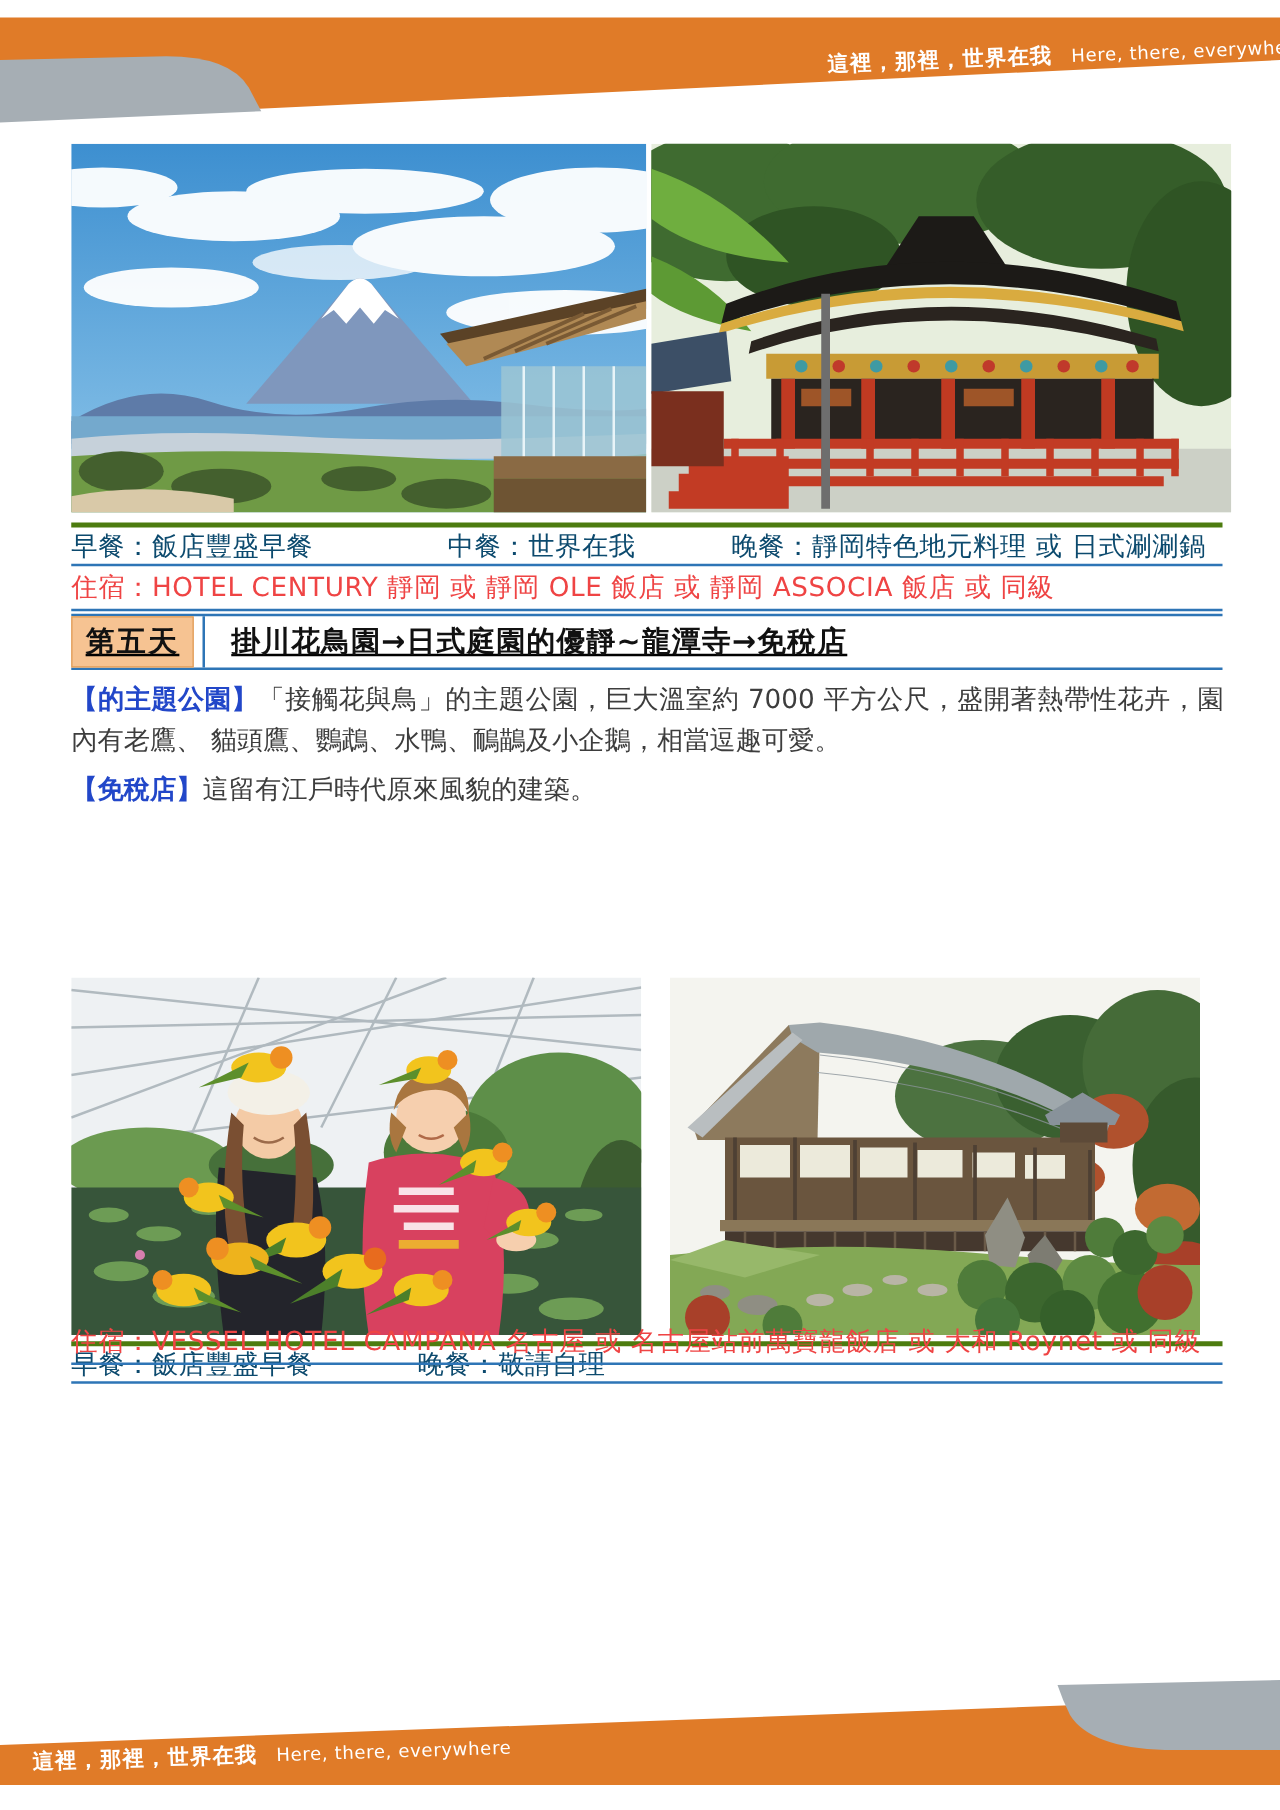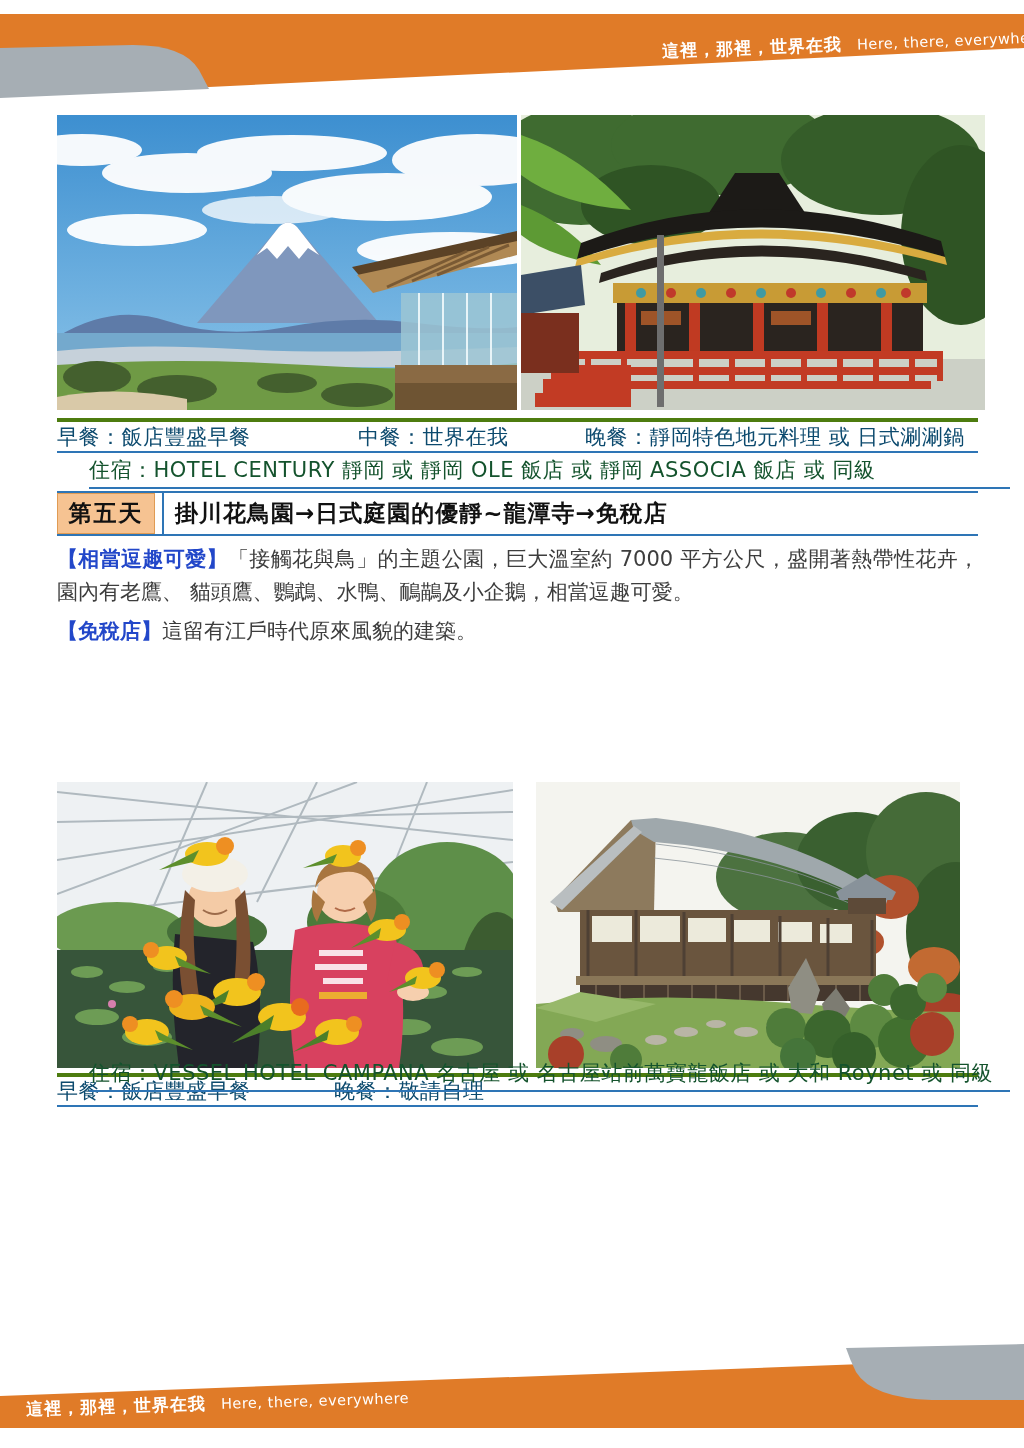--- a/index.html
+++ b/index.html
@@ -21,38 +21,38 @@
   .photo{position:absolute;display:block;}
   
   .row{
     position:absolute;left:57px;width:921px;box-sizing:border-box;
     font-size:21px;letter-spacing:0.5px;
   }
   .meal-row{display:grid;align-items:center;color:#0c4a6e;
     border-top:4px solid #4d7c0f;border-bottom:2px solid #2E75B6;}
   #meal-row-1{top:418px;height:35px;grid-template-columns:301px 227px 1fr;}
   #meal-row-2{top:1073px;height:34px;grid-template-columns:277px 497px 1fr;}
-  .hotel-row{display:flex;align-items:center;color:#14532d;
-    border-bottom:2px solid #2E75B6;margin-left:32px;}
+  .hotel-row{display:flex;align-items:center;color:#ef4444;
+    border-bottom:2px solid #2E75B6;}
   #hotel-row-1{top:453px;height:36px;}
   #hotel-row-2{top:1055px;height:37px;}
   
   #day-header{
     position:absolute;left:57px;top:491px;width:921px;height:45px;box-sizing:border-box;
     border-top:2px solid #2E75B6;border-bottom:2px solid #2E75B6;
-    display:flex;align-items:stretch;
+    display:flex;align-items:stretch;text-decoration:underline;
   }
   .day-label{
     width:98px;background:#F6C392;border:1px solid #E09B54;box-sizing:border-box;
     display:flex;align-items:center;justify-content:center;
     font-size:23px;font-weight:bold;color:#111111;letter-spacing:2px;
   }
   .day-vline{width:2px;background:#2E75B6;margin-left:7px;}
   .day-title{
-    margin-left:11px;display:flex;align-items:center;
+    margin-left:21px;display:flex;align-items:center;
     font-size:23px;font-weight:bold;color:#111111;letter-spacing:1px;
   }
   
   #sections{
     position:absolute;left:57px;top:543px;width:922px;
     font-size:21px;line-height:33px;color:#3d3d3d;text-align:justify;
   }
   #sections p{margin:0 0 6px 0;}
   .sec-label{color:#2247C9;font-weight:bold;}
 </style>
@@ -193,21 +193,21 @@
     <span>住宿：HOTEL CENTURY 靜岡 或 靜岡 OLE 飯店 或 靜岡 ASSOCIA 飯店 或 同級</span>
   </div>
 
   <div id="day-header">
     <div class="day-label">第五天</div>
     <div class="day-vline"></div>
     <div class="day-title">掛川花鳥園→日式庭園的優靜~龍潭寺→免稅店</div>
   </div>
 
   <div id="sections">
-    <p><span class="sec-label">【相當逗趣可愛】</span><span>「接觸花與鳥」的主題公園，巨大溫室約 7000 平方公尺，盛開著熱帶性花卉，園內有老鷹、 貓頭鷹、鸚鵡、水鴨、鴯鶓及小企鵝，相當逗趣可愛。</span></p>
+    <p><span class="sec-label">【的主題公園】</span><span>「接觸花與鳥」的主題公園，巨大溫室約 7000 平方公尺，盛開著熱帶性花卉，園內有老鷹、 貓頭鷹、鸚鵡、水鴨、鴯鶓及小企鵝，相當逗趣可愛。</span></p>
     <p><span class="sec-label">【免稅店】</span><span>這留有江戶時代原來風貌的建築。</span></p>
   </div>
 
   <svg class="photo" style="left:57px;top:782px;" width="456" height="286" viewBox="0 0 456 286">
     <rect width="456" height="286" fill="#eef1f3"></rect>
     <g stroke="#aab4ba" stroke-width="2" opacity="0.9">
       <line x1="0" y1="10" x2="456" y2="58"></line>
         <line x1="0" y1="40" x2="456" y2="30"></line>
       <line x1="0" y1="78" x2="456" y2="8"></line>
         <line x1="0" y1="112" x2="300" y2="0"></line>

